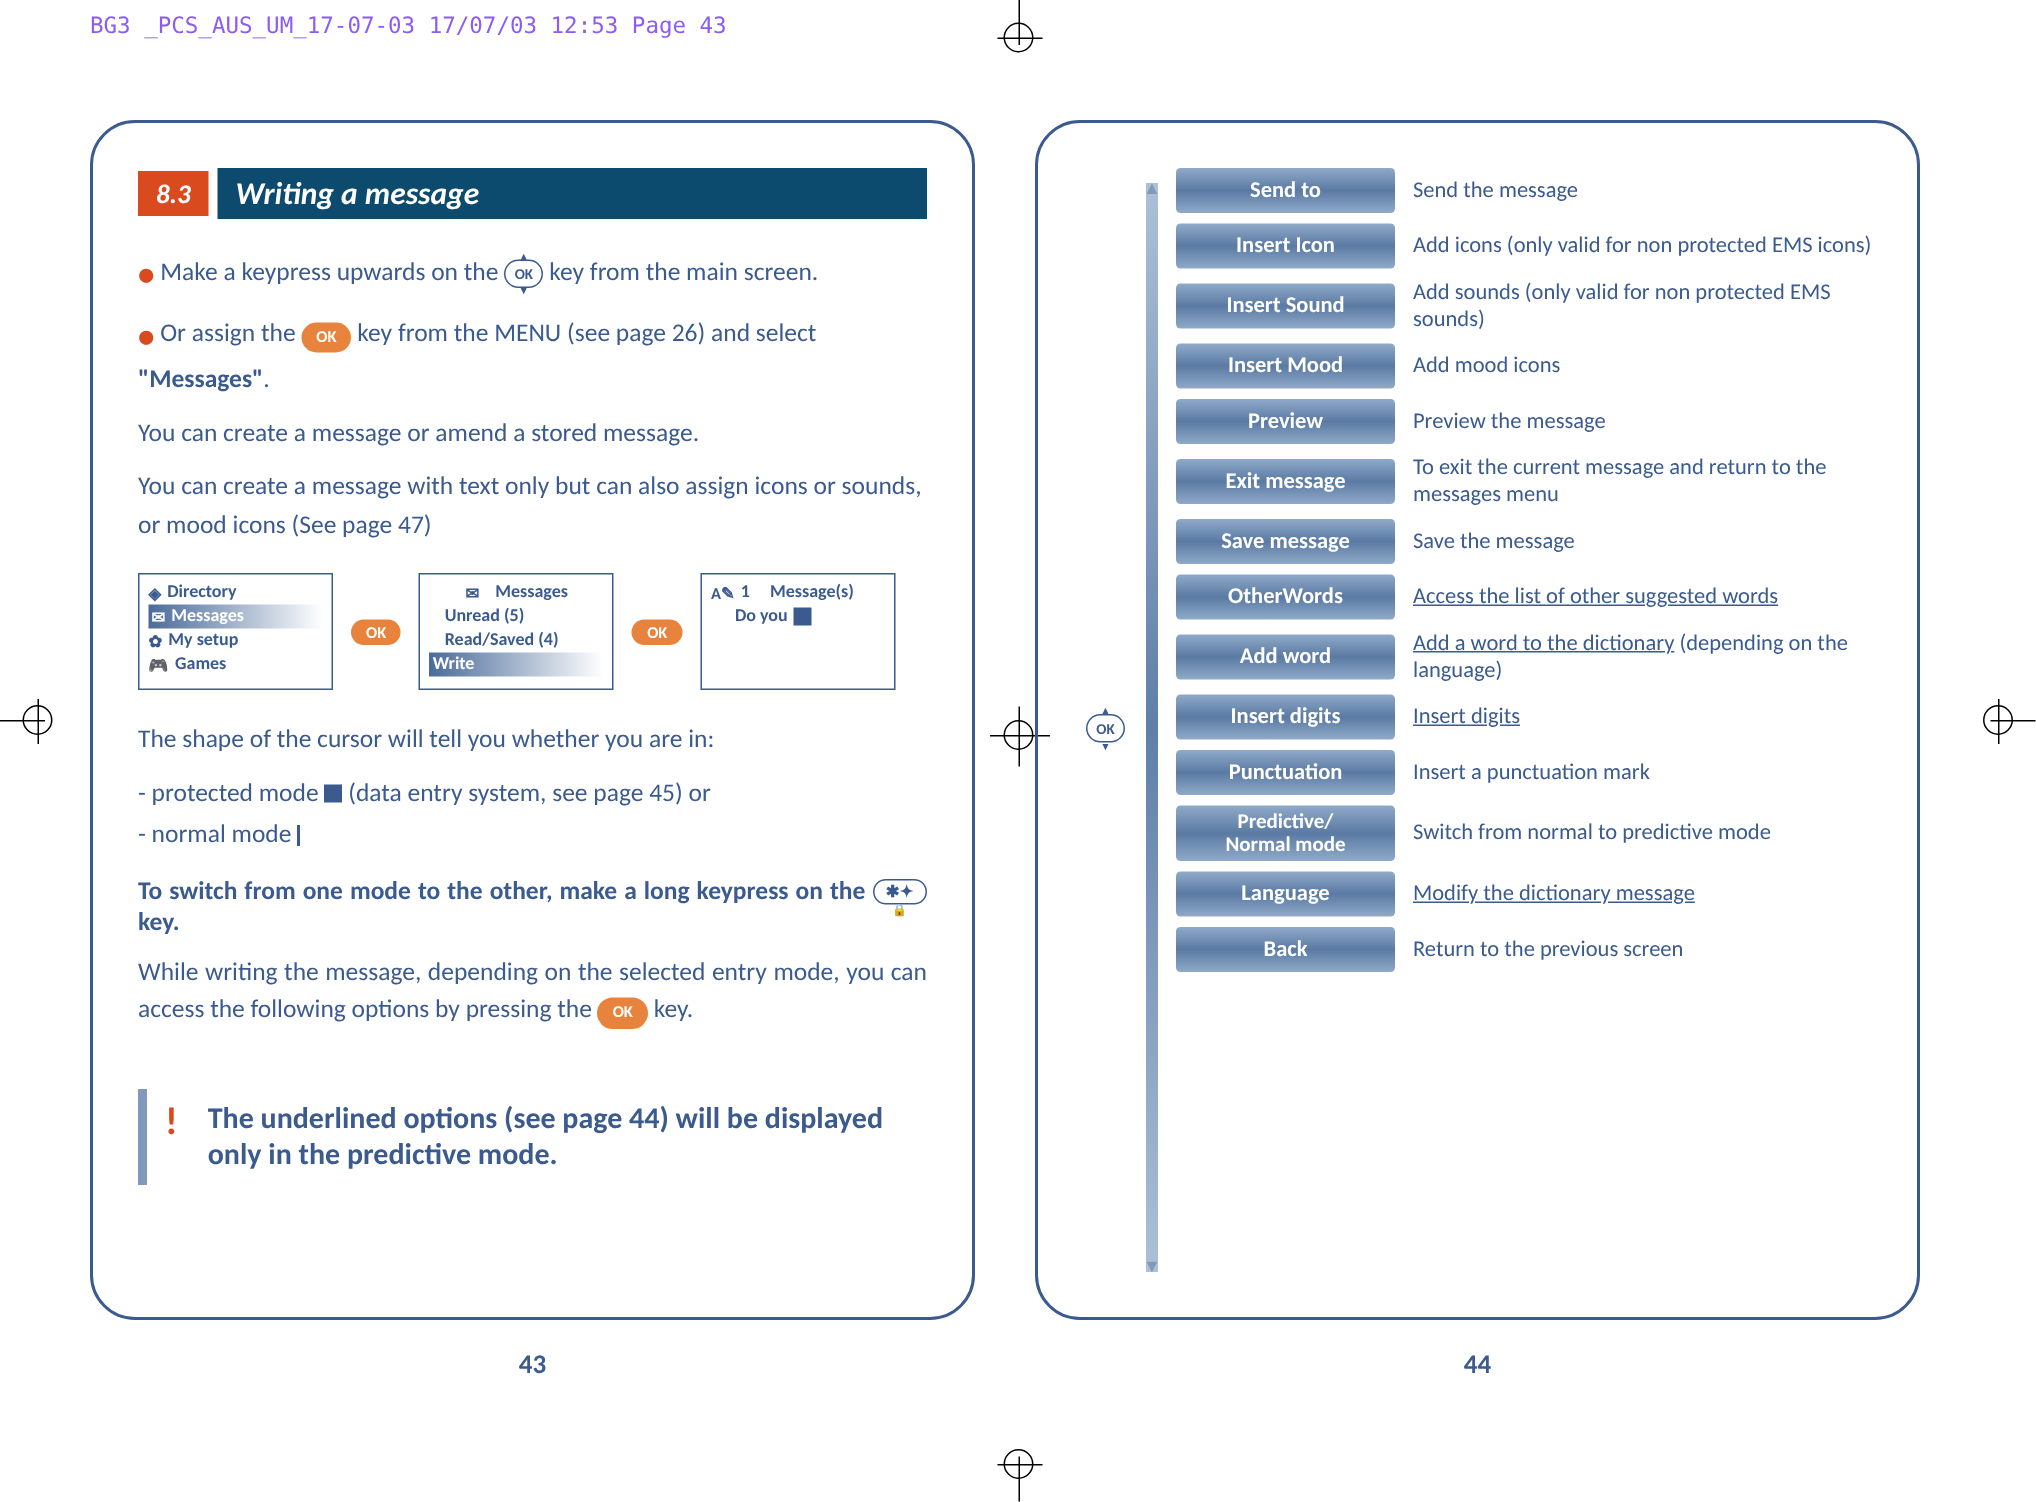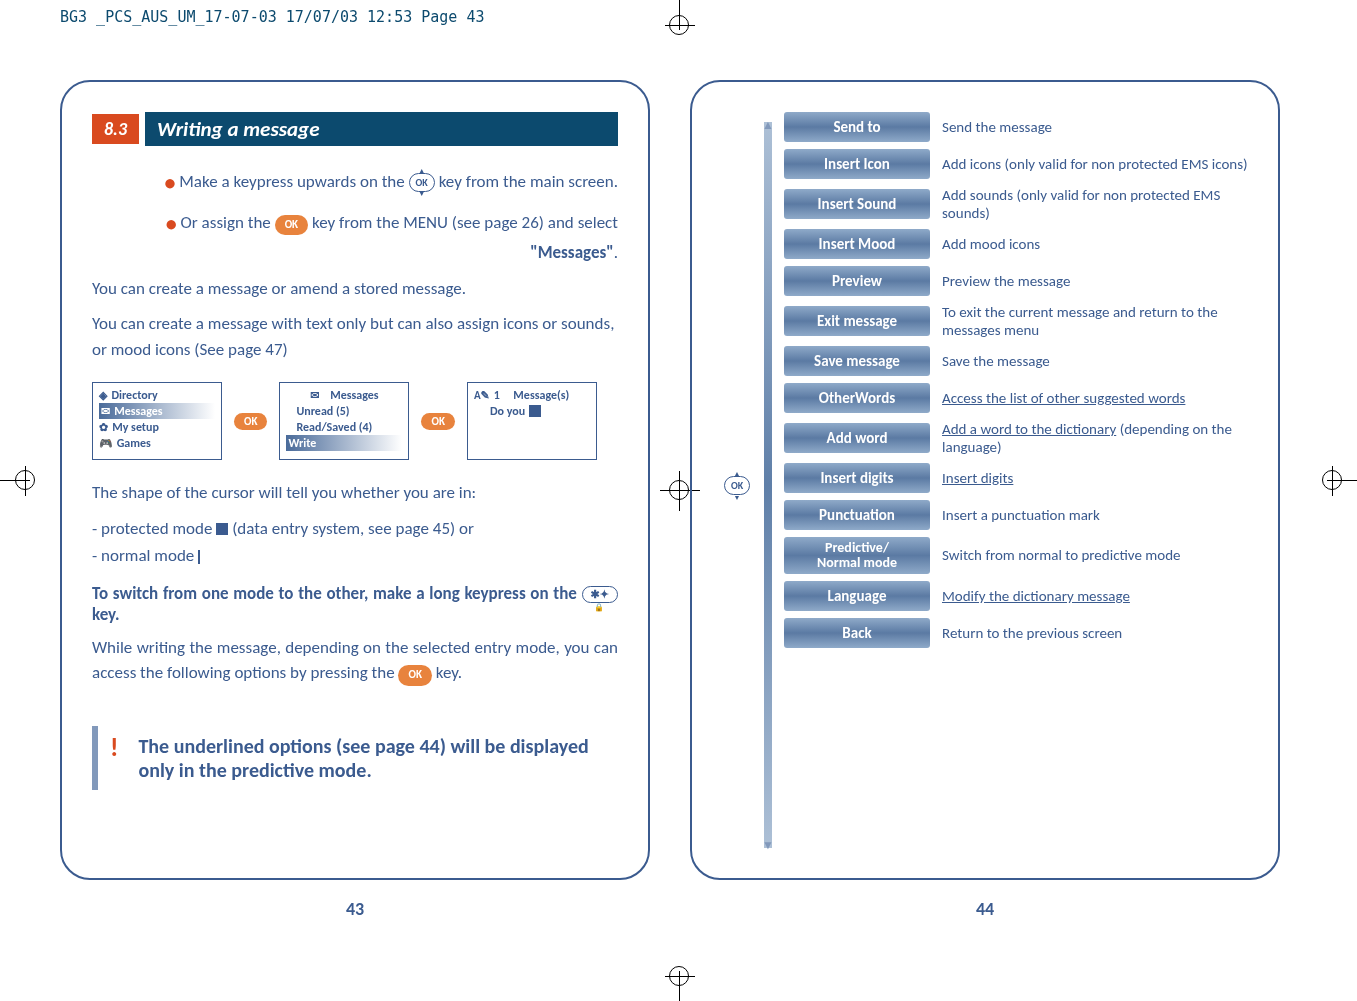--- a/index.html
+++ b/index.html
@@ -9,21 +9,21 @@
       width: 1357px;
       height: 1001px;
       position: relative;
       color: #3b5b8f;
     }
     .header-info {
       position: absolute;
       top: 8px;
       left: 60px;
       font-size: 15px;
-      color: #0c4a6e;
+      color: #8b5cf6;
       font-family: monospace;
     }
     .crop-marks {
       position: absolute;
       top: 0;
       left: 50%;
       transform: translateX(-50%);
     }
     .crop-marks::before, .crop-marks::after {
       content: '';
@@ -181,21 +181,20 @@
     .body-text {
       font-size: 17px;
       line-height: 1.5;
       color: #3b5b8f;
       margin: 10px 0;
     }
     .bullet-line {
       font-size: 17px;
       line-height: 1.5;
       margin: 8px 0;
-      text-align: right;
     }
     .bullet-dot {
       color: #d94a1f;
       font-weight: bold;
       font-size: 22px;
       vertical-align: middle;
     }
     .ok-key {
       display: inline-block;
       border: 1.5px solid #3b5b8f;

